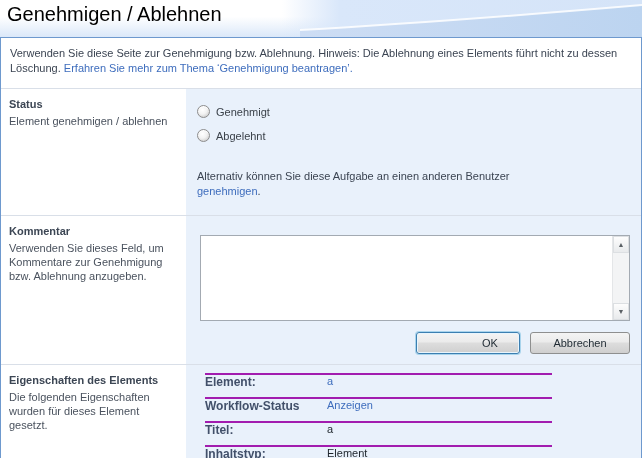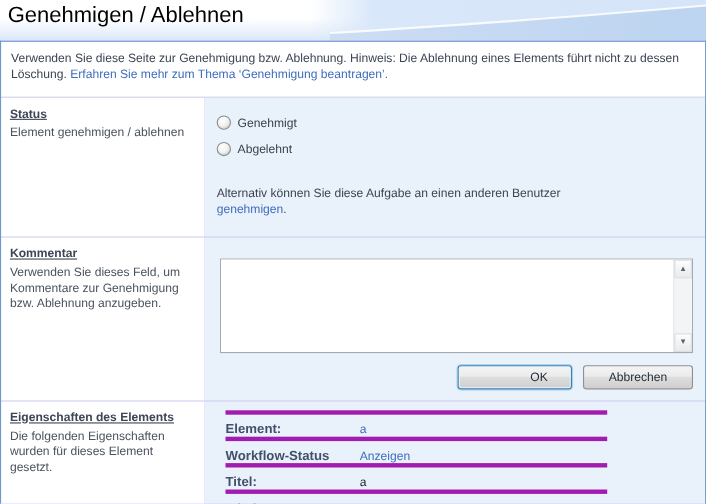--- a/index.html
+++ b/index.html
@@ -59,21 +59,20 @@
     min-width: 185px;
     background: #ffffff;
     padding: 8px 6px 8px 8px;
     line-height: 14px;
   }
   .col-left h3 {
     font-size: 11px;
     font-weight: bold;
     color: #3c4654;
     margin-bottom: 3px;
-    text-decoration: underline;
   }
   .col-left .desc { color: #4a525e; }
   .col-right {
     flex: 1;
     background: #e9f1fb;
     position: relative;
   }
 
   
   .status-right { padding: 16px 12px 14px 11px; min-height: 126px; }
@@ -150,22 +149,22 @@
     padding-left: 44px;
   }
   .btn-cancel { width: 100px; }
 
   
   .props-right { padding: 8px 12px 0 19px; }
   .props-table { width: 347px; }
   .prop-row {
     display: flex;
     height: 24px;
-    align-items: flex-end;
-    border-top: 4px solid #a21caf;
+    align-items: flex-start;
+    border-top: 2px solid #a21caf;
   }
   .prop-label {
     width: 122px;
     min-width: 122px;
     font-weight: bold;
     font-size: 12px;
     color: #42506a;
   }
   .prop-value { font-size: 11px; color: #1d242b; }
   .prop-value.link { color: #3e6dbd; cursor: pointer; }

